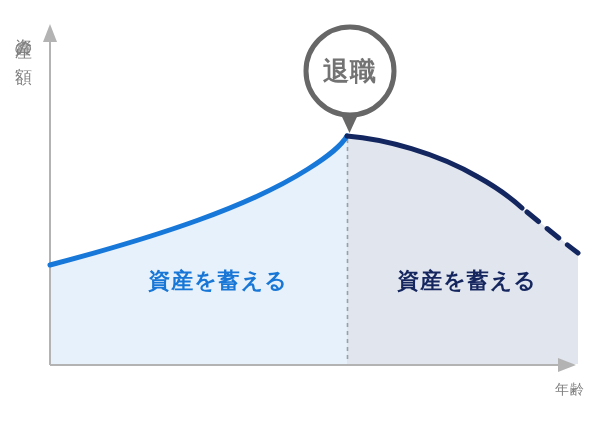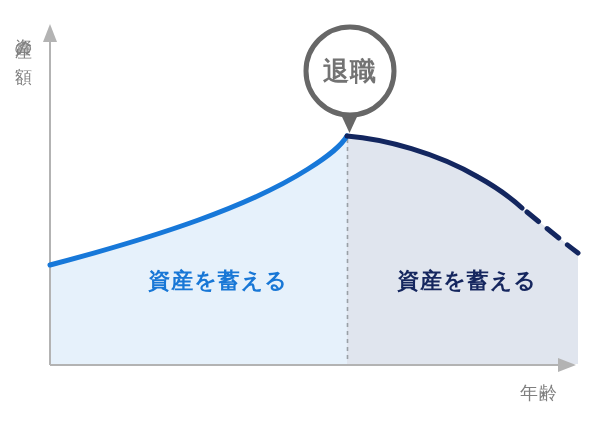--- a/index.html
+++ b/index.html
@@ -27,21 +27,22 @@
     writing-mode: vertical-rl;
     font-size: 17px;
     letter-spacing: 3px;
     color: #7f7f7f;
   }
   .xlabel {
     position: absolute;
     left: 520px;
     top: 381px;
     width: 65px;
-    font-size: 18px;
+    text-align: right;
+    font-size: 14px;
     letter-spacing: 1px;
     color: #7f7f7f;
   }
   .badge-text {
     position: absolute;
     left: 306px;
     top: 46px;
     width: 88px;
     height: 50px;
     display: flex;

